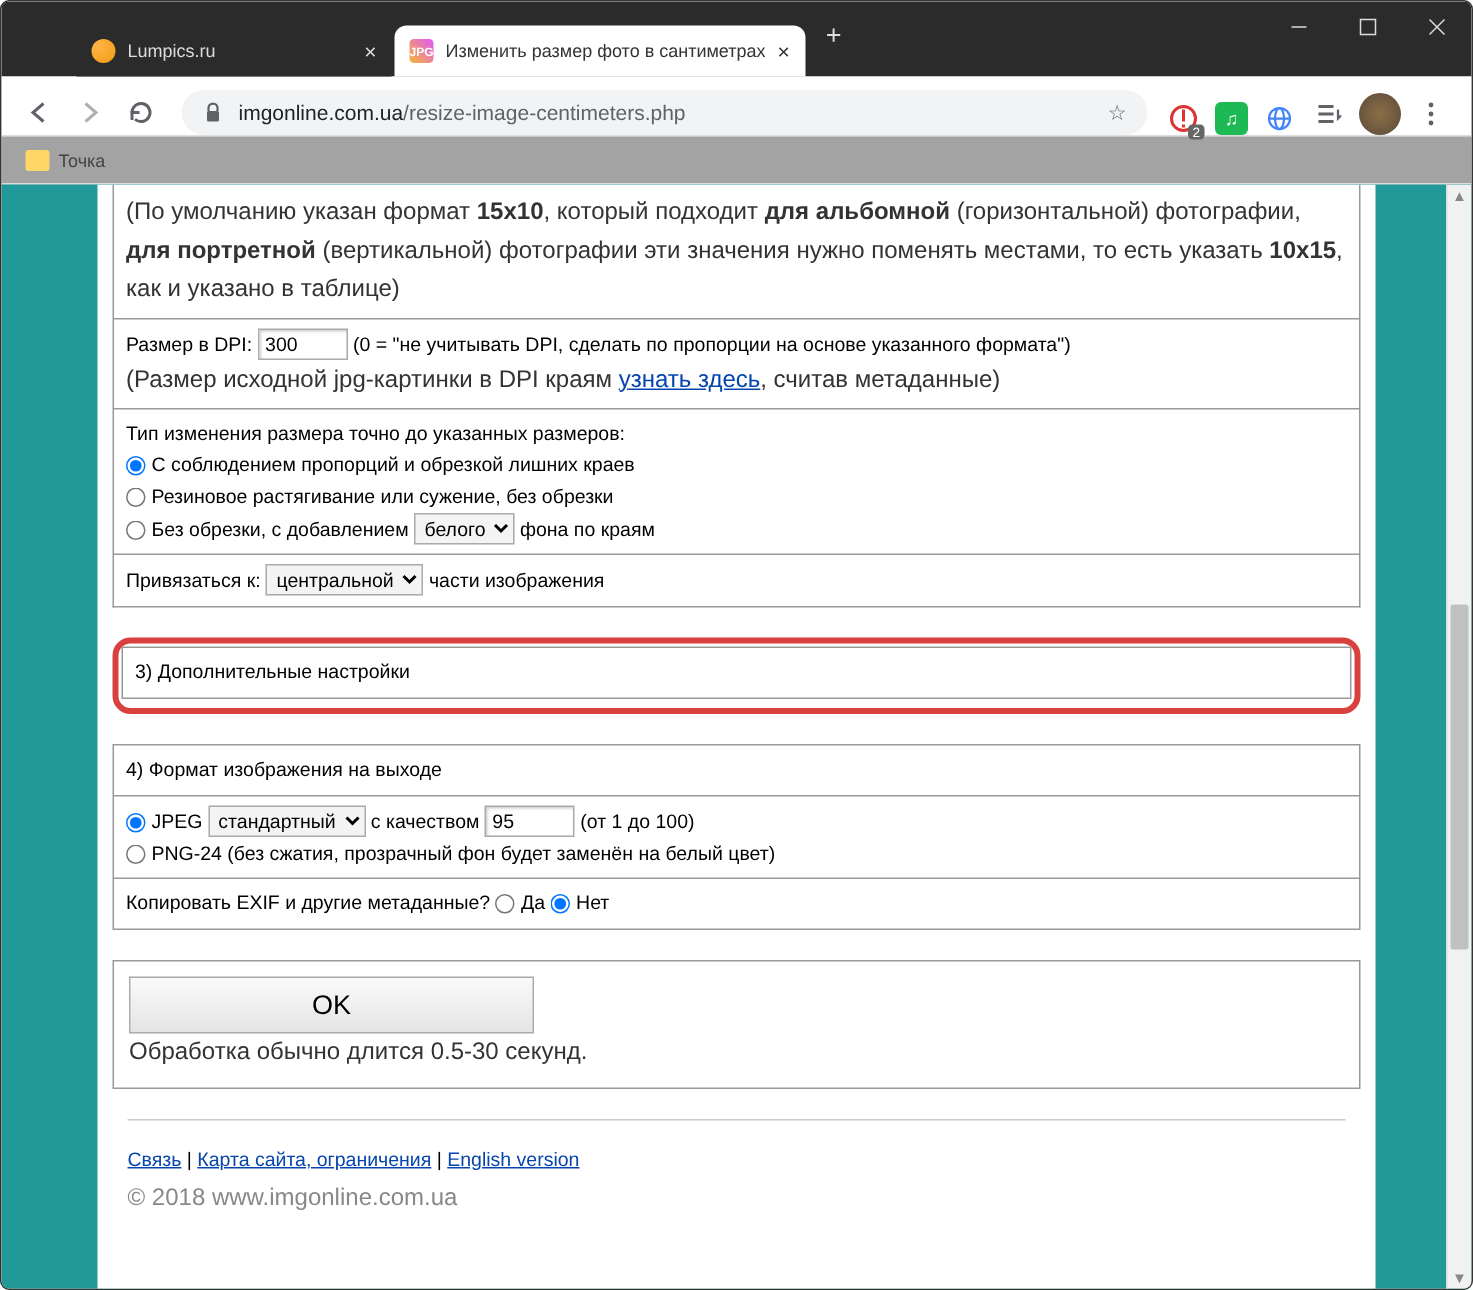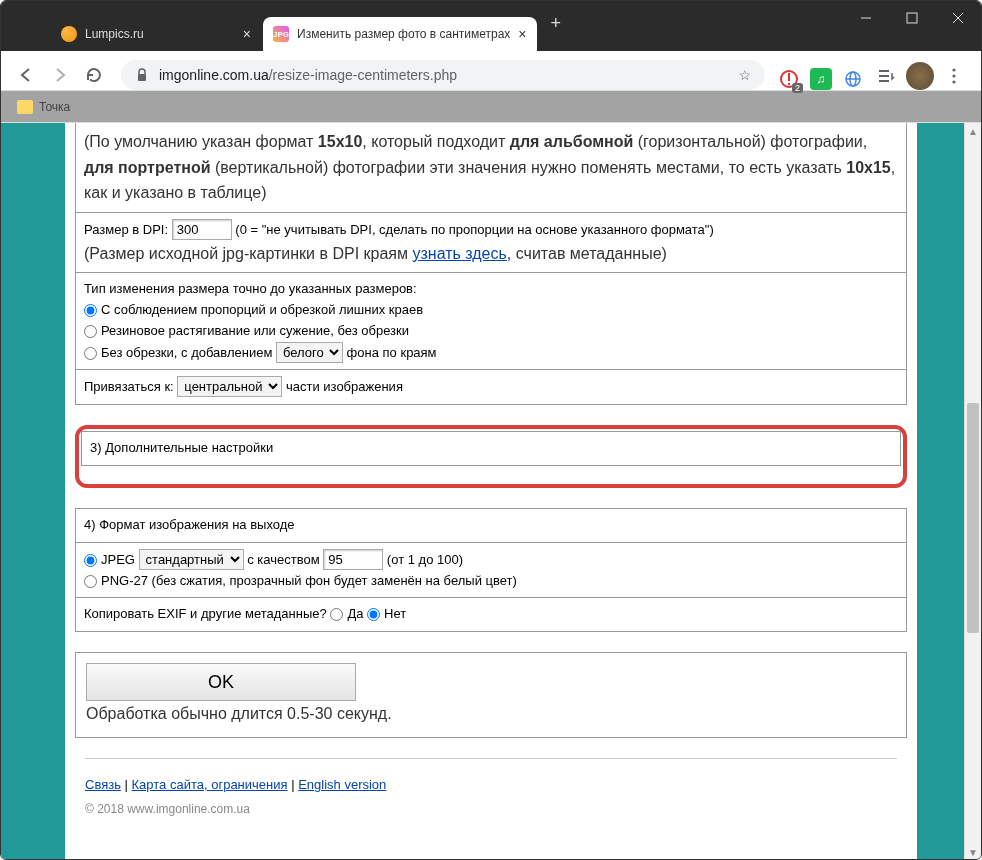--- a/index.html
+++ b/index.html
@@ -50,27 +50,27 @@
 .setting-block .row { padding: 6px 8px; border-bottom: 1px solid #999; font-size: 13px; line-height: 1.6; }
 .setting-block .row:last-child { border-bottom: none; }
 .setting-block .notes { font-size: 16px; color: #333; }
 
 input[type="text"].field { border: 1px solid #aaa; padding: 2px 4px; font-size: 13px; width: 60px; box-shadow: inset 1px 1px 2px rgba(0,0,0,.2); }
 select { border: 1px solid #aaa; padding: 1px 2px; font-size: 13px; background: #f4f4f4; }
 input[type="radio"] { margin-right: 4px; vertical-align: middle; }
 a.link { color: #0645ad; text-decoration: underline; }
 
 .highlight-box { border: 4px solid #d9413f; border-radius: 12px; padding: 2px; margin-bottom: 20px; }
-.highlight-box .setting-block { margin-bottom: 16px; border: 1px solid #999; }
+.highlight-box .setting-block { margin-bottom: 4px; border: 1px solid #999; }
 
 .ok-btn { width: 270px; height: 38px; font-size: 18px; background: linear-gradient(#fafafa, #e4e4e4); border: 1px solid #aaa; cursor: pointer; }
 
 .footer-links { padding: 18px 10px 6px 10px; font-size: 13px; }
 .footer-links a { color: #0645ad; text-decoration: underline; }
-.copyright { padding: 4px 10px; font-size: 12px; color: #888; }
+.copyright { padding: 4px 10px; font-size: 16px; color: #888; }
 
 
 .scroll-track { position: absolute; right: 0; top: 0; bottom: 0; width: 17px; background: #f1f1f1; border-left: 1px solid #ddd; }
 .scroll-thumb { position: absolute; left: 2px; right: 2px; top: 280px; height: 230px; background: #c1c1c1; border-radius: 2px; }
 .scroll-arrow { position: absolute; left: 0; right: 0; height: 17px; display: flex; align-items: center; justify-content: center; color: #888; font-size: 10px; cursor: pointer; }
 .scroll-arrow.up { top: 0; }
 .scroll-arrow.down { bottom: 0; }
 
 .footer-sep { border: none; border-top: 1px solid #ccc; margin: 0 10px; }
 
@@ -217,21 +217,21 @@
     </div>
 
     <div class="setting-block">
       <div class="row">4) Формат изображения на выходе</div>
       <div class="row">
         <label><input type="radio" name="fmt" checked="" style=""><span>JPEG </span></label>
         <select><option>стандартный</option></select>
         <span> с качеством </span>
         <input type="text" class="field" value="95" style="">
         <span> (от 1 до 100)</span><br>
-        <label><input type="radio" name="fmt" style=""><span>PNG-27 (без сжатия, прозрачный фон будет заменён на белый цвет)</span></label>
+        <label><input type="radio" name="fmt" style=""><span>PNG-24 (без сжатия, прозрачный фон будет заменён на белый цвет)</span></label>
       </div>
       <div class="row">
         <span>Копировать EXIF и другие метаданные?  </span>
         <label><input type="radio" name="exif" style=""><span>Да  </span></label>
         <label><input type="radio" name="exif" checked="" style=""><span>Нет</span></label>
       </div>
     </div>
 
     <div class="setting-block">
       <div class="row" style="border-bottom:none; padding:10px;">

